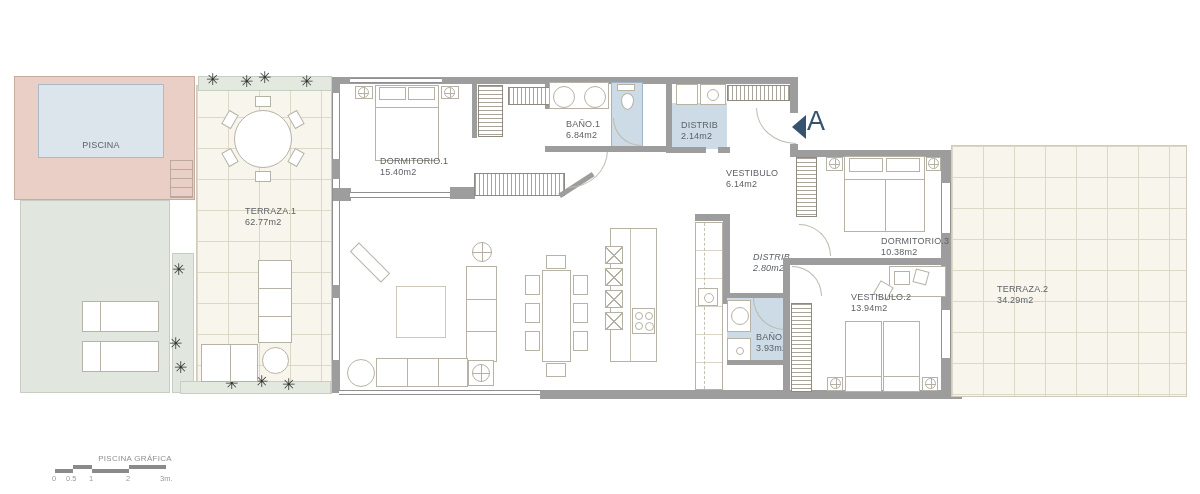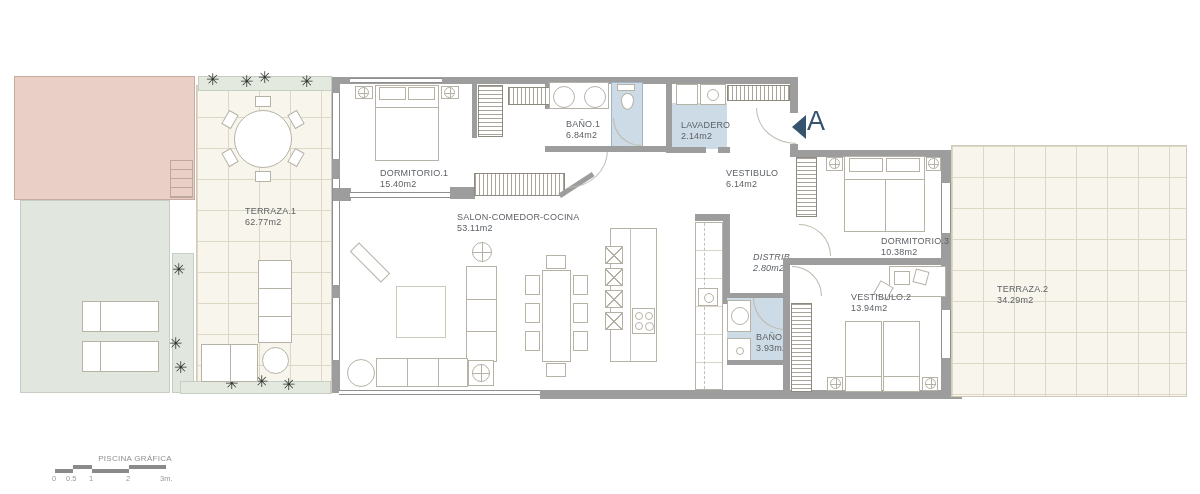--- a/index.html
+++ b/index.html
@@ -42,20 +42,23 @@
   .scale-title{position:absolute;font-size:8px;color:#8f8f8f;letter-spacing:.3px;}
   .scale-seg{position:absolute;background:#8a8a8a;}
   .scale-tick{position:absolute;font-size:7.5px;color:#9a9a9a;}
 </style>
 </head>
 <body>
 
 <div id="canvas">
 
   <div class="a" style="left:14px;top:76px;width:181px;height:124px;background:var(--pool_deck,#e9cfc6);border:1px solid #c9aa9f;"></div>
+  <div class="a" style="left:38px;top:84px;width:126px;height:74px;background:var(--pool_water,#dce4ec);border:1px solid #adb9c6;">
+    <div class="lbl" style="left:0;right:0;bottom:6px;text-align:center;"><span>PISCINA</span></div>
+  </div>
   <div class="a" style="left:170px;top:160px;width:23px;height:38px;border:1px solid #bca89e;
               background:repeating-linear-gradient(to bottom,transparent 0 8px,#bca89e 8px 9px);"></div>
 
   <div class="a" style="left:20px;top:200px;width:150px;height:193px;background:var(--lawn,#e1e7de);border:1px solid #c6cdc3;"></div>
   <div class="furn" style="left:82px;top:301px;width:77px;height:31px;">
     <div class="vline" style="left:17px;"></div>
   </div>
   <div class="furn" style="left:82px;top:341px;width:77px;height:31px;">
     <div class="vline" style="left:17px;"></div>
   </div>
@@ -124,21 +127,21 @@
 
   <div class="furn" style="left:375px;top:85px;width:64px;height:76px;">
     <div class="hline" style="top:21px;"></div>
   </div>
   <div class="furn" style="left:379px;top:87px;width:27px;height:13px;"></div>
   <div class="furn" style="left:408px;top:87px;width:27px;height:13px;"></div>
   <div class="furn" style="left:355px;top:86px;width:18px;height:13px;"></div>
   <div class="crosscircle" style="left:358px;top:87px;width:11px;height:11px;"></div>
   <div class="furn" style="left:441px;top:86px;width:18px;height:13px;"></div>
   <div class="crosscircle" style="left:444px;top:87px;width:11px;height:11px;"></div>
-  <div class="lbl" style="left:380px;top:168px;">
+  <div class="lbl" style="left:380px;top:156px;">
     <span>DORMITORIO.1</span><br><span>15.40m2</span>
   </div>
 
   <div class="wall" style="left:333px;top:188px;width:18px;height:13px;"></div>
   <div class="win-h" style="left:350px;top:192px;width:102px;height:6px;"></div>
   <div class="wall" style="left:450px;top:187px;width:25px;height:12px;"></div>
 
   <div class="wall" style="left:472px;top:83px;width:5px;height:55px;"></div>
   <div class="wall" style="left:545px;top:83px;width:5px;height:26px;"></div>
   <div class="hatch-v" style="left:478px;top:85px;width:25px;height:52px;"></div>
@@ -162,34 +165,31 @@
 
   <div class="wall" style="left:666px;top:83px;width:6px;height:69px;"></div>
   <div class="wet" style="left:672px;top:103px;width:55px;height:46px;"></div>
   <div class="furn" style="left:700px;top:84px;width:26px;height:21px;">
     <div class="circ" style="left:6px;top:4px;width:12px;height:12px;"></div>
   </div>
   <div class="furn" style="left:676px;top:84px;width:22px;height:21px;"></div>
   <div class="wall" style="left:666px;top:147px;width:40px;height:6px;"></div>
   <div class="wall" style="left:718px;top:147px;width:12px;height:6px;"></div>
   <div class="lbl" style="left:681px;top:120px;">
-    <span>LAVADERO</span><br><span>2.14m2</span>
+    <span>DISTRIB</span><br><span>2.14m2</span>
   </div>
 
   <div class="hatch-h" style="left:727px;top:85px;width:63px;height:16px;"></div>
   <div class="arc arc-bl" style="left:756px;top:108px;width:40px;height:36px;"></div>
   <div class="tri-left" style="left:792px;top:115px;"></div>
   <div class="amark" style="left:807px;top:108px;">A</div>
   <div class="lbl" style="left:726px;top:168px;">
     <span>VESTIBULO</span><br><span>6.14m2</span>
   </div>
 
-  <div class="lbl" style="left:457px;top:212px;">
-    <span>SALON-COMEDOR-COCINA</span><br><span>53.11m2</span>
-  </div>
   <div class="furn" style="left:348px;top:256px;width:44px;height:13px;transform:rotate(45deg);"></div>
   <div class="thin" style="left:396px;top:286px;width:50px;height:52px;background:transparent;"></div>
   <div class="crosscircle" style="left:472px;top:242px;width:20px;height:20px;"></div>
   <div class="furn" style="left:466px;top:266px;width:31px;height:96px;">
     <div class="hline" style="top:32px;"></div>
     <div class="hline" style="top:64px;"></div>
   </div>
   <div class="furn" style="left:376px;top:358px;width:92px;height:29px;">
     <div class="vline" style="left:30px;"></div>
     <div class="vline" style="left:61px;"></div>

